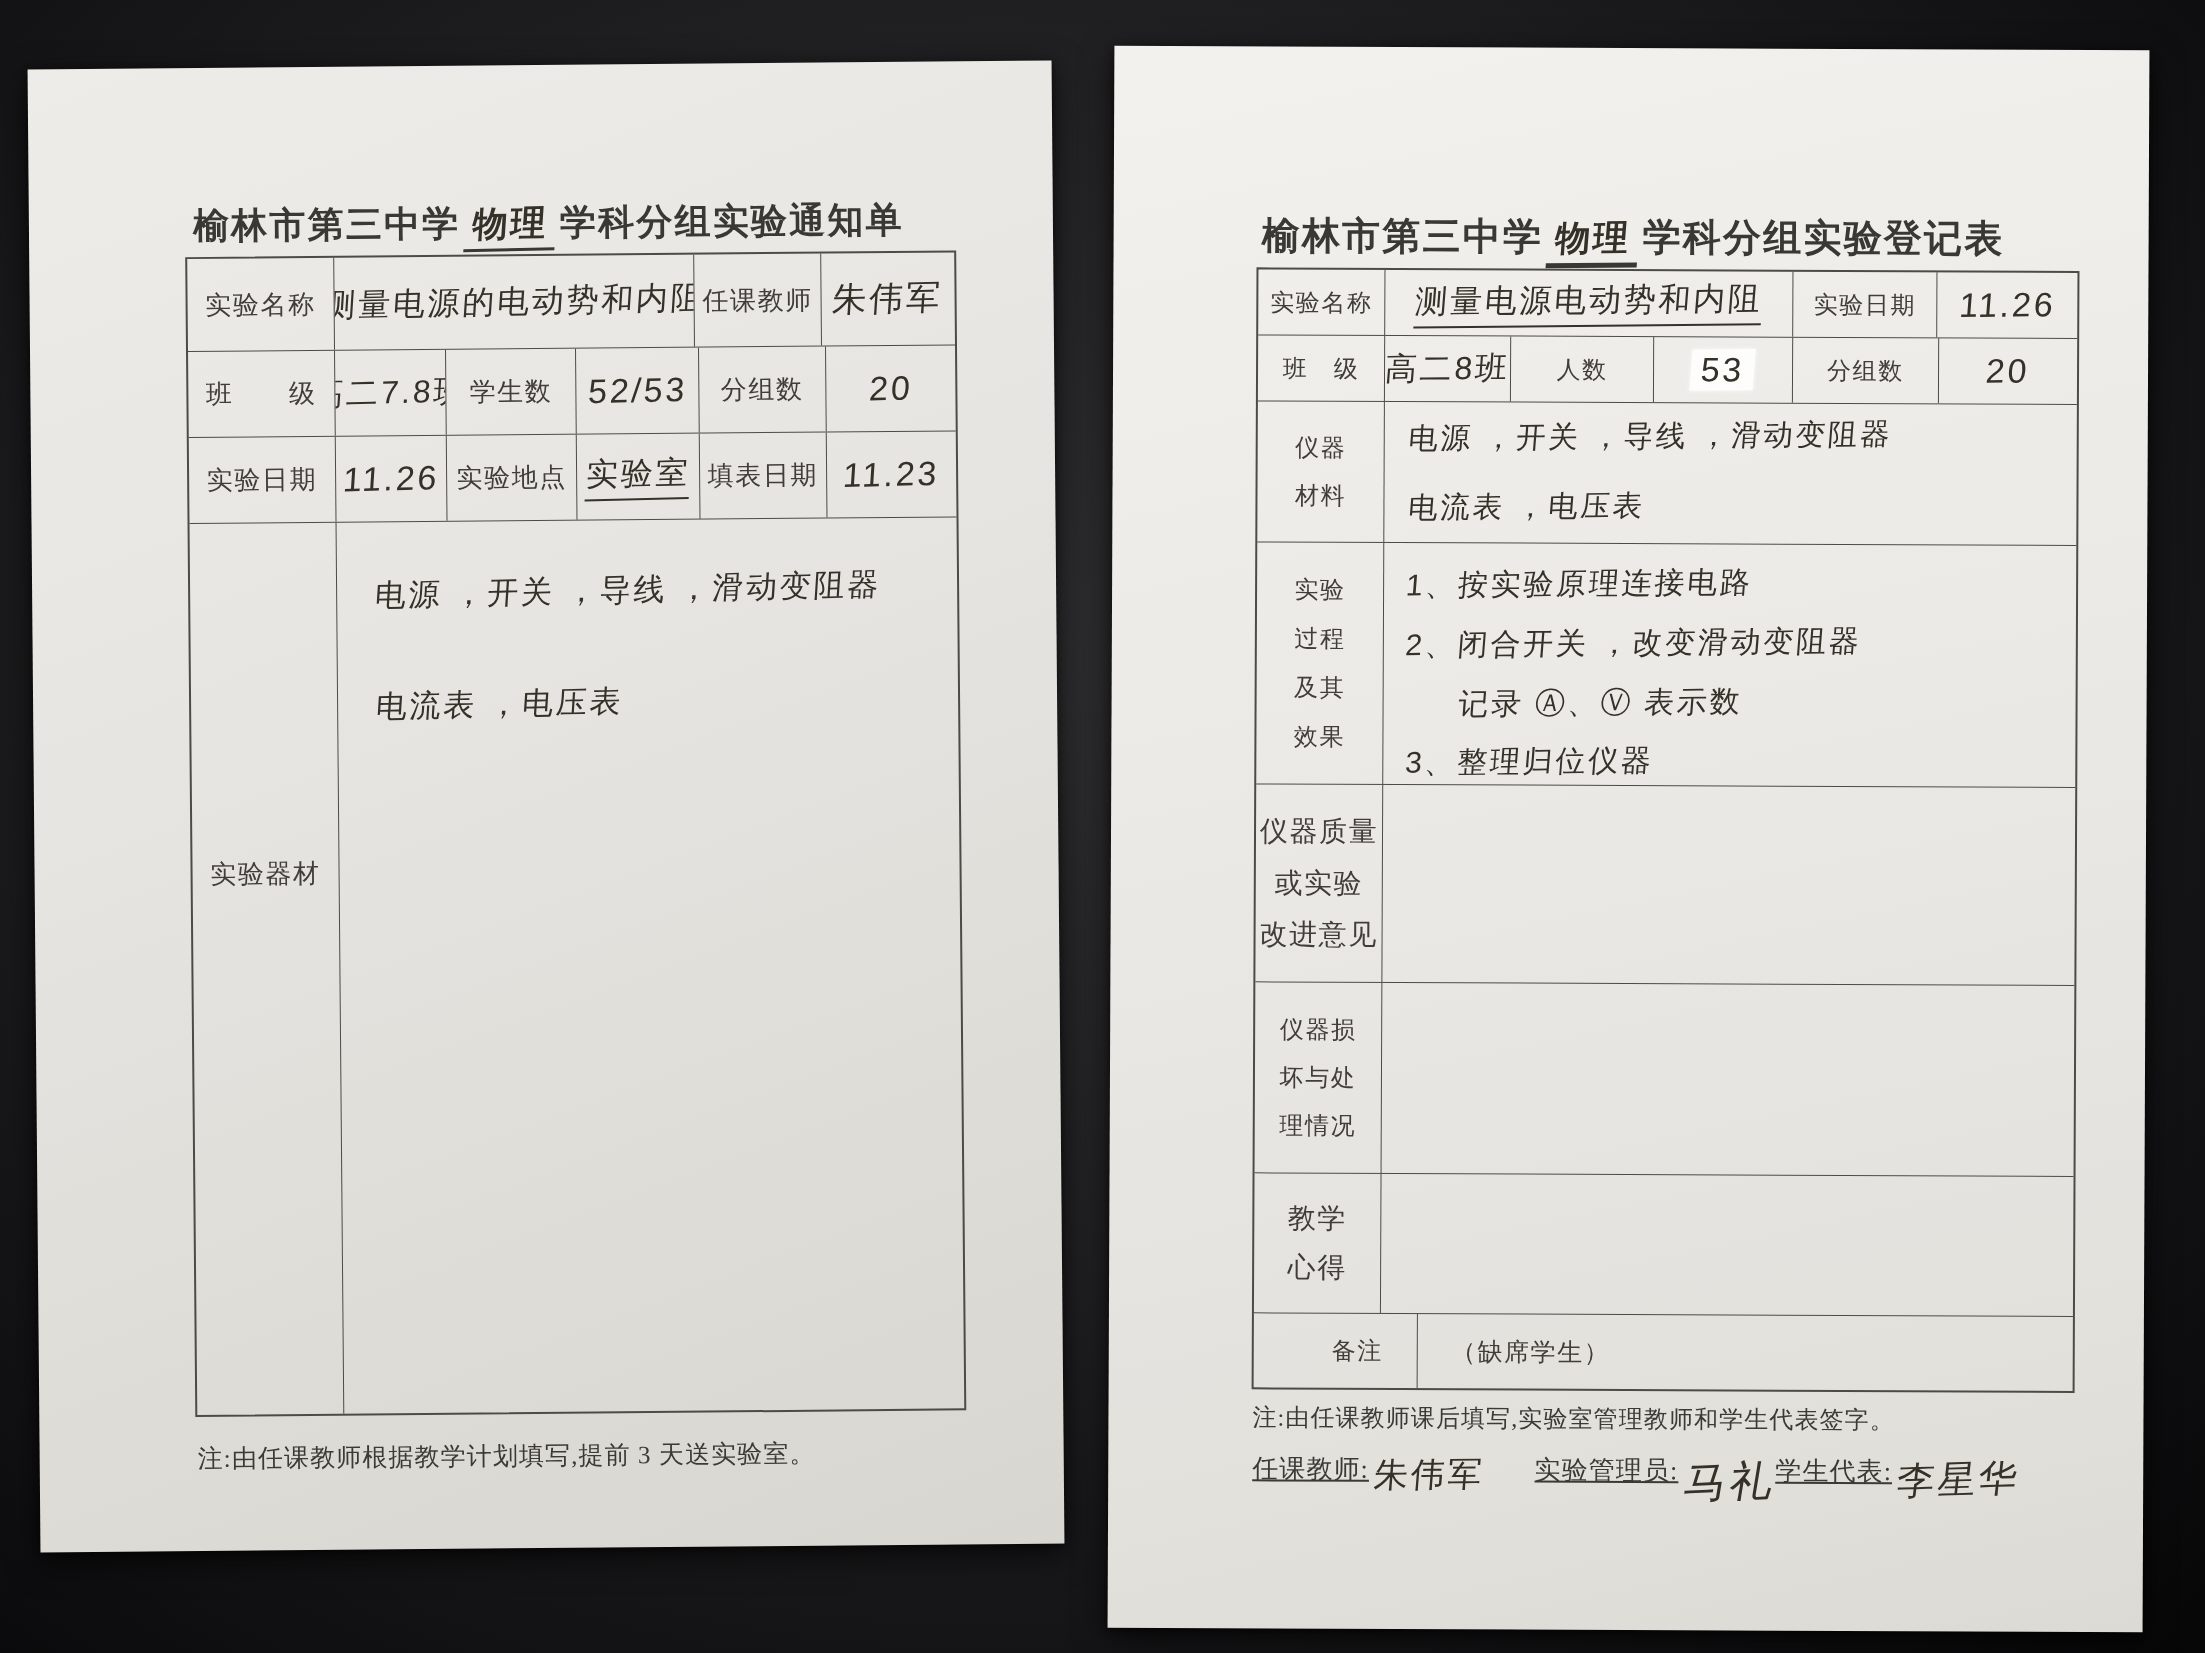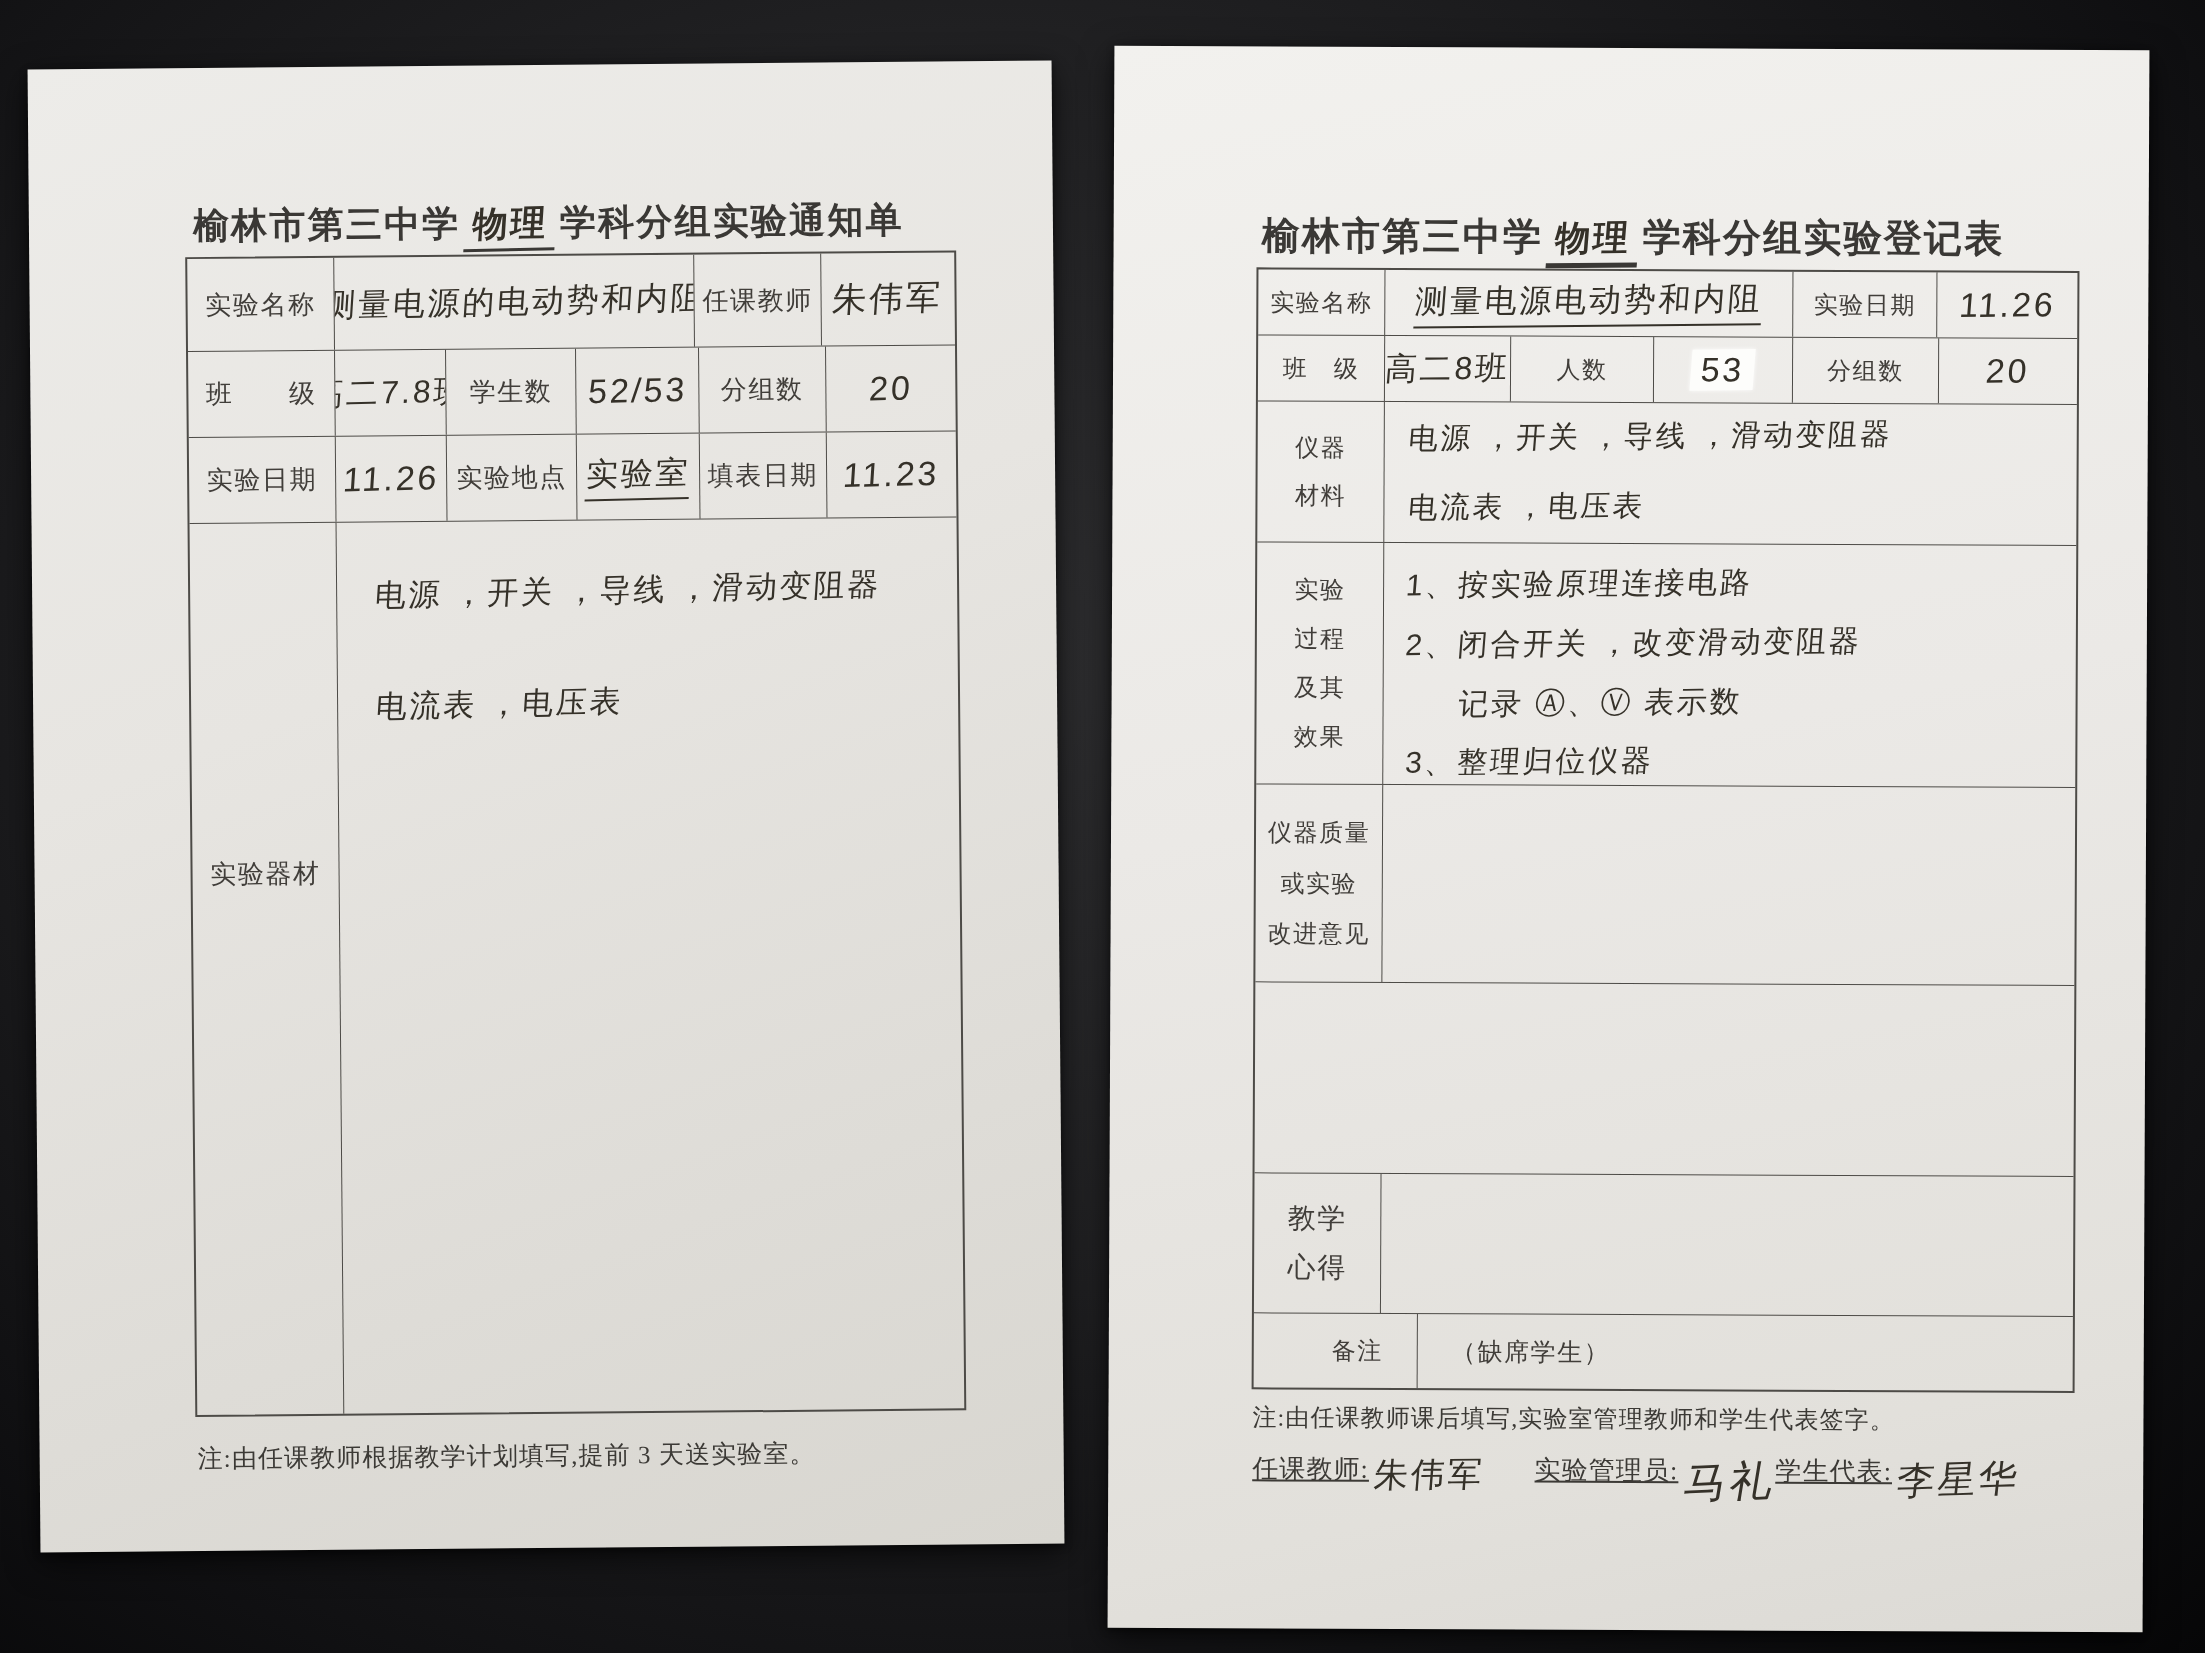--- a/index.html
+++ b/index.html
@@ -179,29 +179,34 @@
       <div class="tcell content-cell steps" style="width:84.6%;">
         <div class="hw step-line">1、按实验原理连接电路</div>
         <div class="hw step-line">2、闭合开关 ，改变滑动变阻器</div>
         <div class="hw step-line step-indent">记录 Ⓐ、Ⓥ 表示数</div>
         <div class="hw step-line">3、整理归位仪器</div>
 
       </div>
     </div>
 
     <div class="trow" style="height:198px;flex:0 0 auto;">
-      <div class="tcell lbl lbl-stack" style="width:15.4%;font-size:24px;text-align:right;">
+      <div class="tcell lbl lbl-stack" style="width:15.4%;font-size:28px;text-align:right;">
         <div>仪器质量</div>
         <div>或实验</div>
         <div>改进意见</div>
       </div>
       <div class="tcell" style="width:84.6%;"></div>
     </div>
 
     <div class="trow" style="height:191px;flex:0 0 auto;">
+      <div class="tcell lbl lbl-stack" style="width:15.4%;font-size:24px;">
+        <div>仪器损</div>
+        <div>坏与处</div>
+        <div>理情况</div>
+      </div>
       <div class="tcell" style="width:84.6%;"></div>
     </div>
 
     <div class="trow" style="height:140px;flex:0 0 auto;">
       <div class="tcell lbl lbl-stack" style="width:15.4%;font-size:28px;">
         <div>教学</div>
         <div>心得</div>
       </div>
       <div class="tcell" style="width:84.6%;"></div>
     </div>

